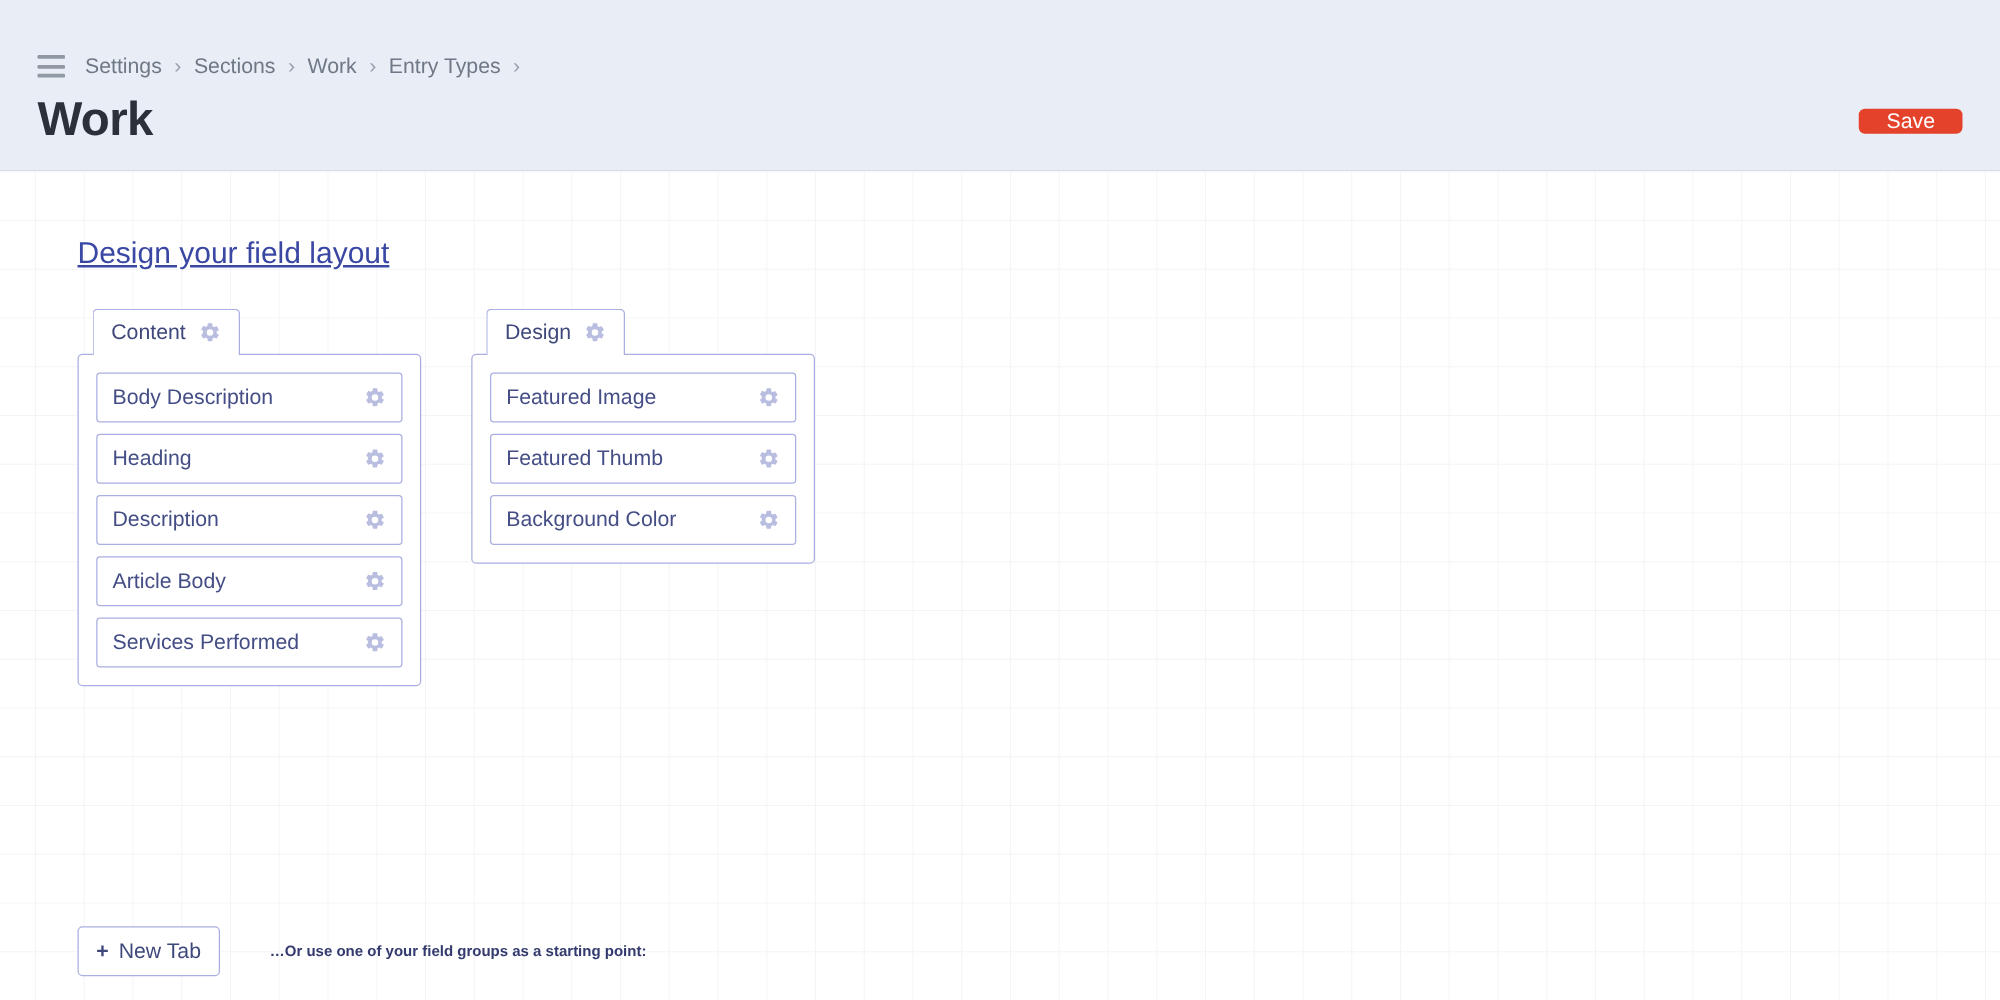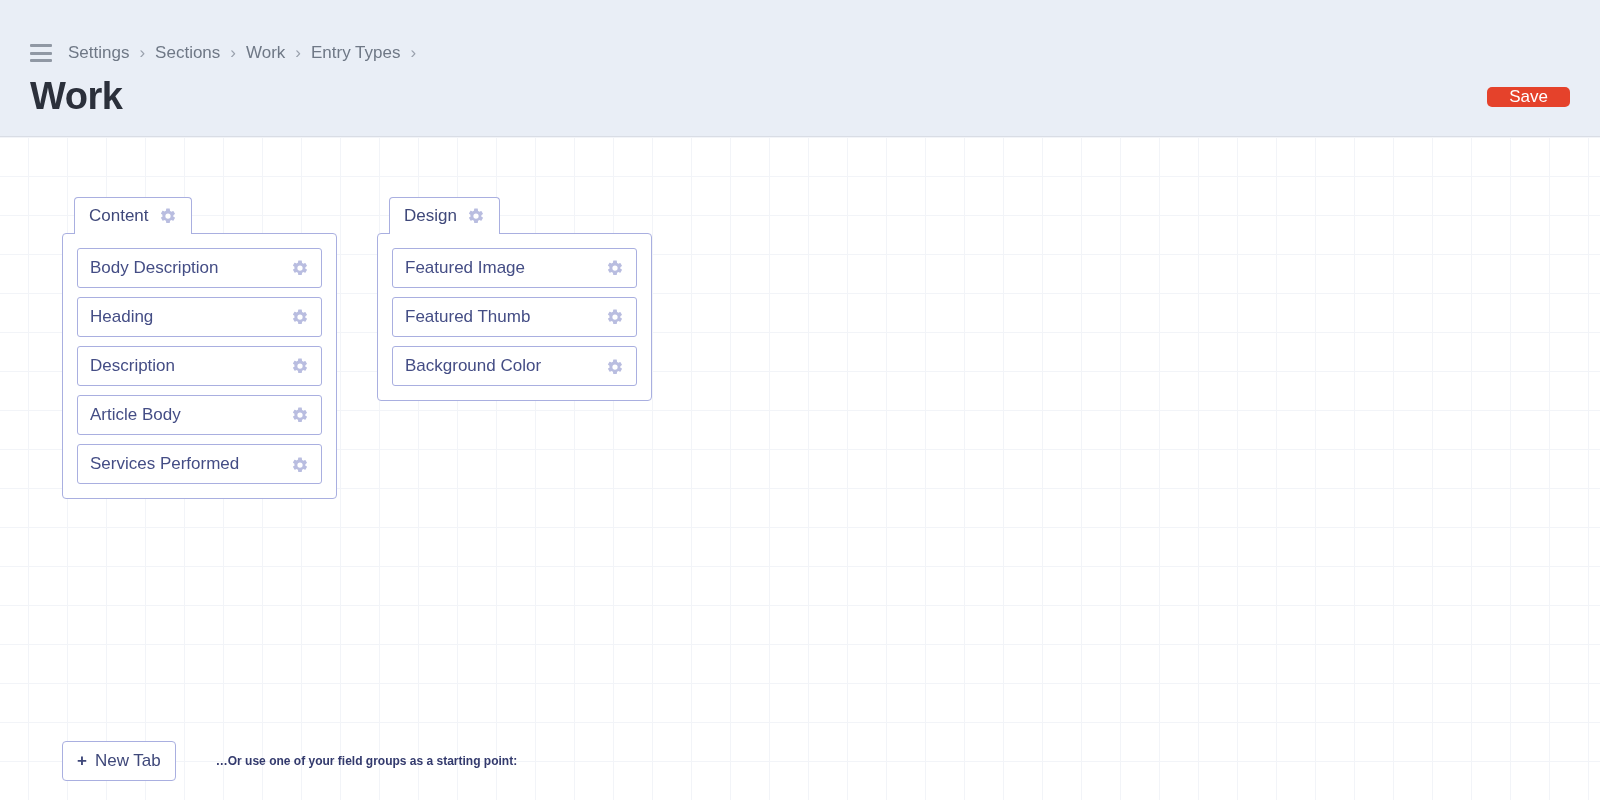--- a/index.html
+++ b/index.html
@@ -115,21 +115,21 @@
     background: #fff;
     display: flex;
     align-items: center;
     justify-content: space-between;
     padding: 9px 12px;
     color: #444d85;
     font-size: 17px;
     margin-bottom: 9px;
     min-width: 240px;
   }
-  .fld-field:last-child { margin-bottom: 0; align-items: flex-end; }
+  .fld-field:last-child { margin-bottom: 0; }
   .gear-icon svg { width: 18px; height: 18px; display:block; }
   .gear-icon path { fill: #b9bde0; }
   
   .bottom-row {
     position: absolute;
     left: 62px;
     bottom: 28px;
     display: flex;
     align-items: center;
     gap: 40px;
@@ -172,20 +172,21 @@
     <a href="#" class="crumb">Entry Types</a>
     <span class="crumb-sep">›</span>
   </div>
   <div class="title-row">
     <h1 class="page-title">Work</h1>
     <button class="save-btn">Save</button>
   </div>
 </div>
 
 <div class="canvas">
+  <a href="#" class="design-link">Design your field layout</a>
 
   <div class="tabs-row" id="tabs-row">
       <div class="fld-tabgroup"><div class="fld-tab">
           <span>Content</span>
           <span class="gear-icon">
             <svg viewBox="0 0 24 24">
               <path d="M19.14,12.94a7.14,7.14,0,0,0,.05-.94,7.14,7.14,0,0,0-.05-.94l2.03-1.58a.5.5,0,0,0,.12-.64l-1.92-3.32a.5.5,0,0,0-.61-.22l-2.39.96a7.03,7.03,0,0,0-1.62-.94l-.36-2.54A.5.5,0,0,0,13.9,2h-3.8a.5.5,0,0,0-.49.42L9.25,4.96a7.03,7.03,0,0,0-1.62.94l-2.39-.96a.5.5,0,0,0-.61.22L2.71,8.48a.5.5,0,0,0,.12.64L4.86,10.7a7.14,7.14,0,0,0-.5.94,7.14,7.14,0,0,0,.5.94L2.83,14.16a.5.5,0,0,0-.12.64l1.92,3.32a.5.5,0,0,0,.61.22l2.39-.96a7.03,7.03,0,0,0,1.62.94l.36,2.54a.5.5,0,0,0,.49.42h3.8a.5.5,0,0,0,.49-.42l.36-2.54a7.03,7.03,0,0,0,1.62-.94l2.39.96a.5.5,0,0,0,.61-.22l1.92-3.32a.5.5,0,0,0-.12-.64ZM12,15.5A3.5,3.5,0,1,1,15.5,12,3.5,3.5,0,0,1,12,15.5Z"></path>
             </svg>
           </span>
         </div><div class="fld-body">

